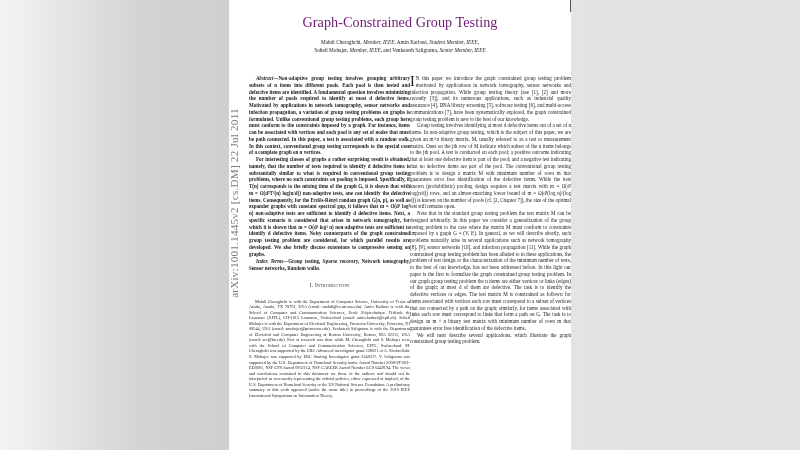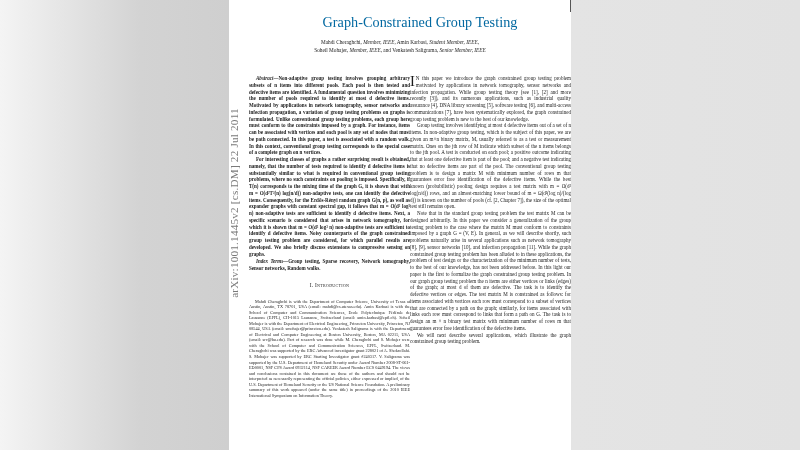--- a/index.html
+++ b/index.html
@@ -7,21 +7,21 @@
     width:800px; height:450px; overflow:hidden; position:relative;
     background: linear-gradient(90deg, #f4f4f4 0px, #e6e6e6 60px, #d3d3d3 140px, #cfcfcf 228px, #e4e4e4 571px, #e2e2e2 800px);
     font-family: "Liberation Serif", "DejaVu Serif", serif;
   }
   .page {
     position:absolute; left:229px; top:0; width:342px; height:450px;
     background:#ffffff; overflow:hidden; color:#1a1a1a;
   }
   .title {
     position:absolute; left:0; width:342px; top:14px; text-align:center;
-    font-size:14.2px; color:#0369a1; letter-spacing:0.05px;padding-left:20px;
+    font-size:14.2px; color:#701a75; letter-spacing:0.05px;
   }
   .authors {
     position:absolute; left:0; width:342px; top:38px; text-align:center;
     font-size:5.3px; line-height:8.3px; color:#222;
   }
   .authors i { font-style:italic; }
   .arxiv {
     position:absolute; left:-99px; top:196px; width:210px; height:14px;
     transform:rotate(-90deg); transform-origin:center center;
     font-size:11.2px; color:#7a7a7a; white-space:nowrap; letter-spacing:0.2px;

